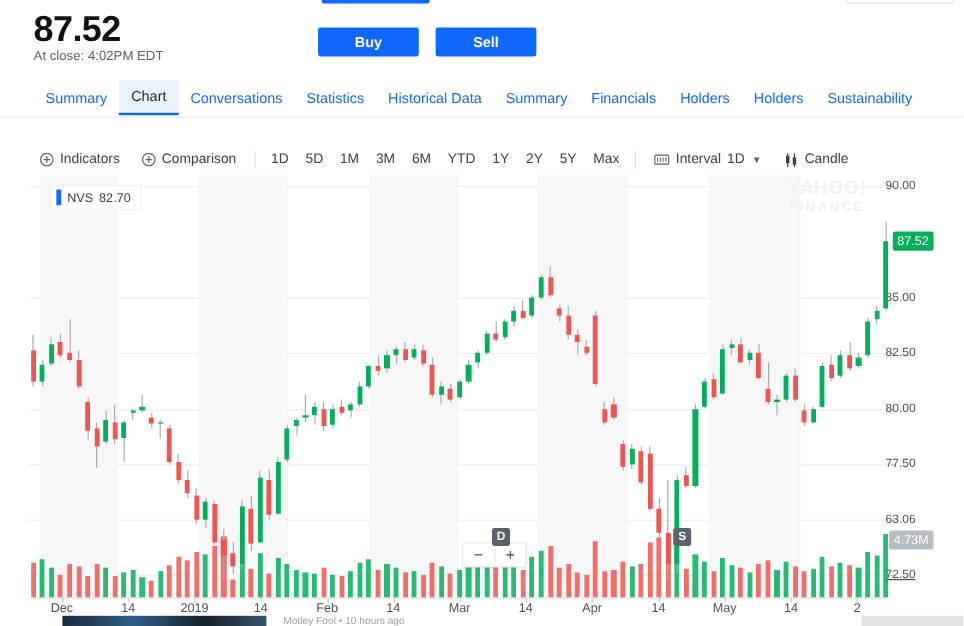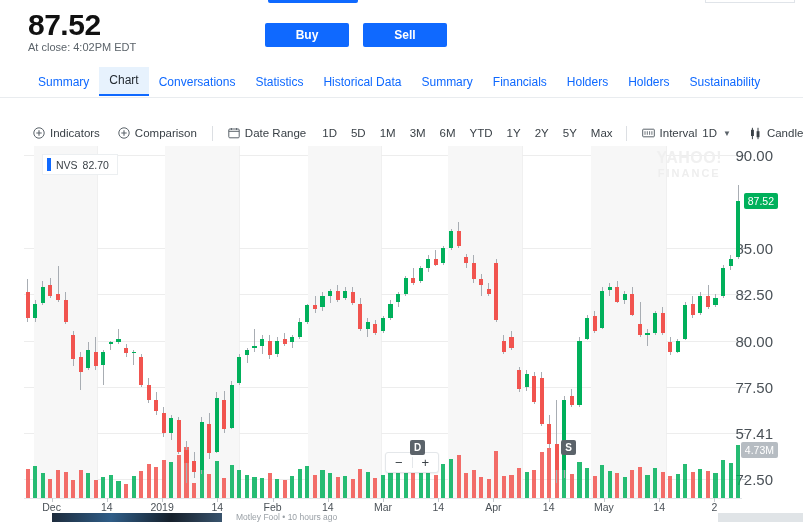--- a/index.html
+++ b/index.html
@@ -60,21 +60,21 @@
 
   
   .chart-wrap { position:absolute; left:24px; top:146px; width:755px; height:352px; }
   .plot { position:absolute; left:0; top:0; width:718px; height:352px; overflow:hidden; background:#fff; }
   .axis { position:absolute; left:718px; top:0; width:37px; height:352px; }
 
   .band { position:absolute; top:0; height:352px; background:#f7f7f7; }
   .hgrid { position:absolute; left:0; width:718px; height:1px; background:#ededed; }
   .vgrid { position:absolute; top:0; width:1px; height:352px; background:#f0f0f0; }
 
-  .ytick { position:absolute; right:6px; font-size:15px; color:#4a5157; transform:translateY(-50%); white-space:nowrap;}
+  .ytick { position:absolute; right:16px; font-size:10px; color:#4a5157; transform:translateY(-50%); white-space:nowrap;}
   .ytick-dash { position:absolute; left:0px; width:4px; height:1px; background:#b9bec3; }
 
   .badge-price {
     position:absolute; right:1px; background:#00b05b; color:#fff;
     font-size:10.5px; padding:2px 4px; border-radius:2px; transform:translateY(-50%);
     white-space:nowrap;
   }
   .badge-vol {
     position:absolute; right:1px; background:#b6bcc2; color:#fff;
     font-size:10.5px; padding:2px 4px; border-radius:2px; transform:translateY(-50%);
@@ -169,30 +169,20 @@
     <div class="tb-item">
       <span class="tb-icon">
         <svg width="12" height="12" viewBox="0 0 12 12">
             <circle cx="6" cy="6" r="5.2" fill="none" stroke="#5b636a" stroke-width="1"></circle>
             <path d="M6 3.3v5.4M3.3 6h5.4" stroke="#5b636a" stroke-width="1.1"></path>
           </svg>
       </span>
       <span>Comparison</span>
     </div>
     <div class="tb-sep"></div>
-    <div class="tb-item">
-      <span class="tb-icon">
-        <svg width="12" height="12" viewBox="0 0 12 12">
-            <rect x="0.8" y="2" width="10.4" height="8.8" rx="1" fill="none" stroke="#5b636a" stroke-width="1"></rect>
-            <path d="M0.8 4.3h10.4" stroke="#5b636a" stroke-width="1"></path>
-            <path d="M3.4 1v2M8.6 1v2" stroke="#5b636a" stroke-width="1"></path>
-          </svg>
-      </span>
-      <span>Date Range</span>
-    </div>
     <div id="ranges" style="display:flex;align-items:center">
         <div class="tb-range">1D</div>
         <div class="tb-range">5D</div>
         <div class="tb-range">1M</div>
         <div class="tb-range">3M</div>
         <div class="tb-range">6M</div>
         <div class="tb-range">YTD</div>
         <div class="tb-range">1Y</div>
         <div class="tb-range">2Y</div>
         <div class="tb-range">5Y</div>
@@ -559,23 +549,23 @@
         <div class="ytick" style="top: 9.26316px;">90.00</div>
         <div class="ytick-dash" style="top: 102px;"></div>
         <div class="ytick" style="top: 101.895px;">85.00</div>
         <div class="ytick-dash" style="top: 148px;"></div>
         <div class="ytick" style="top: 148.211px;">82.50</div>
         <div class="ytick-dash" style="top: 195px;"></div>
         <div class="ytick" style="top: 194.526px;">80.00</div>
         <div class="ytick-dash" style="top: 241px;"></div>
         <div class="ytick" style="top: 240.842px;">77.50</div>
         <div class="ytick-dash" style="top: 287px;"></div>
-        <div class="ytick" style="top: 287.158px;">57.41</div>
+        <div class="ytick" style="top: 287.158px;">63.06</div>
         <div class="ytick-dash" style="top: 333px;"></div>
-        <div class="ytick" style="top: 333.474px;">72.50</div>
+        <div class="ytick" style="top: 333.474px; text-decoration: underline;">72.50</div>
         <div class="badge-price" style="top: 55.2084px;">87.52</div>
         <div class="badge-vol" style="top: 303.92px;">4.73M</div>
       </div>
   </div>
 
   <div class="xaxis" id="xaxis">
     <div class="xaxis-line"></div>
   <div class="xtick-dash" style="left: 28px;"></div>
       <div class="xtick" style="left: 27.6154px;">Dec</div>
       <div class="xtick-dash" style="left: 83px;"></div>

